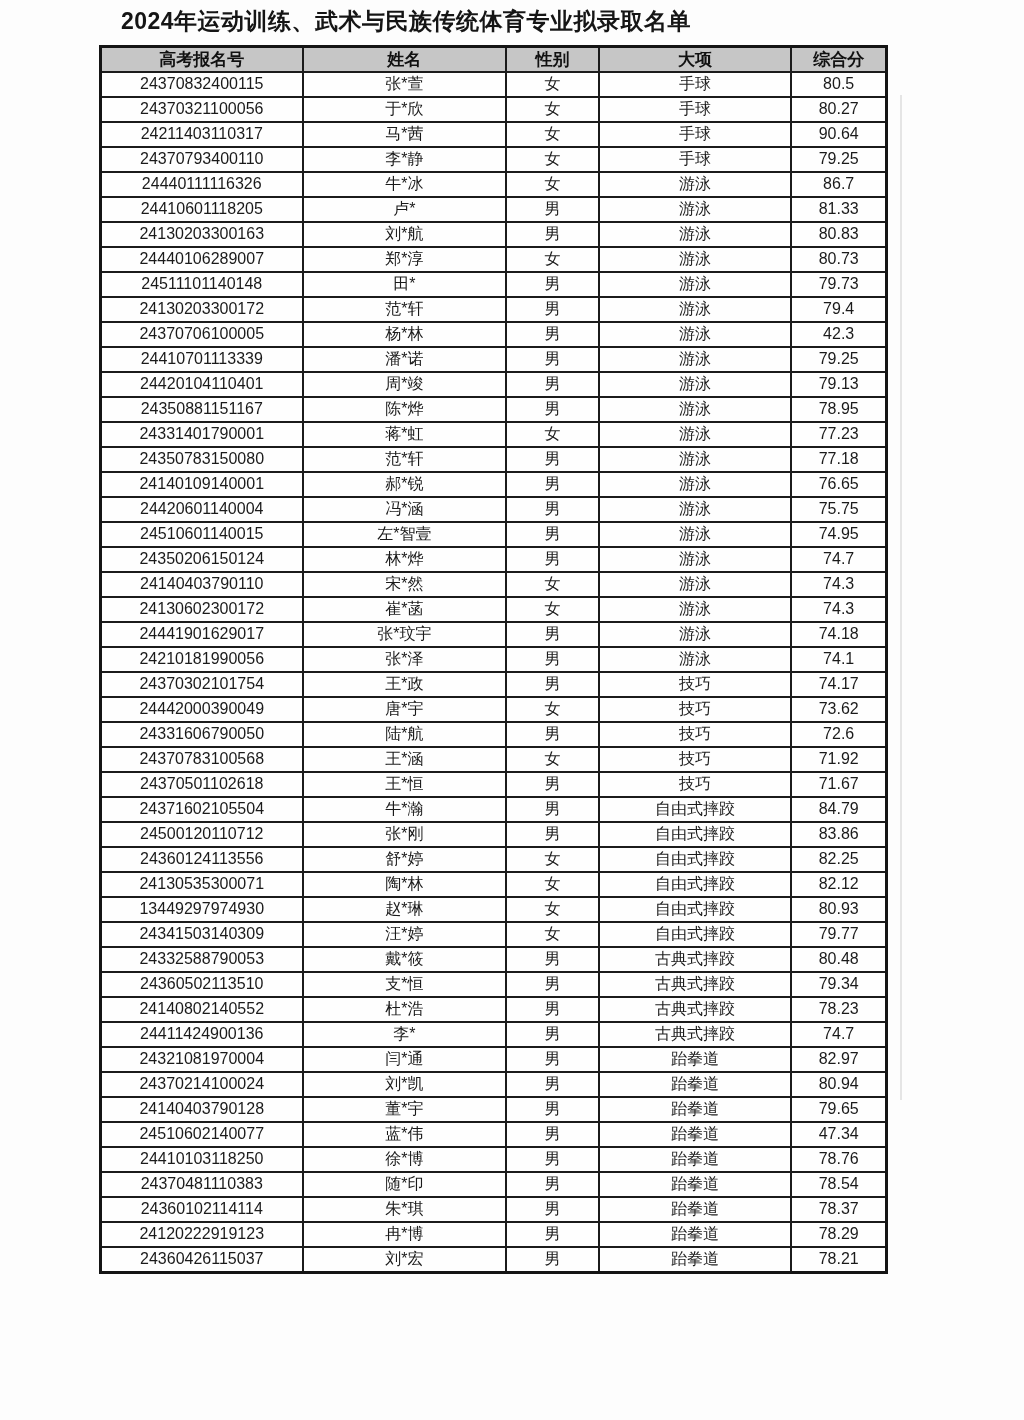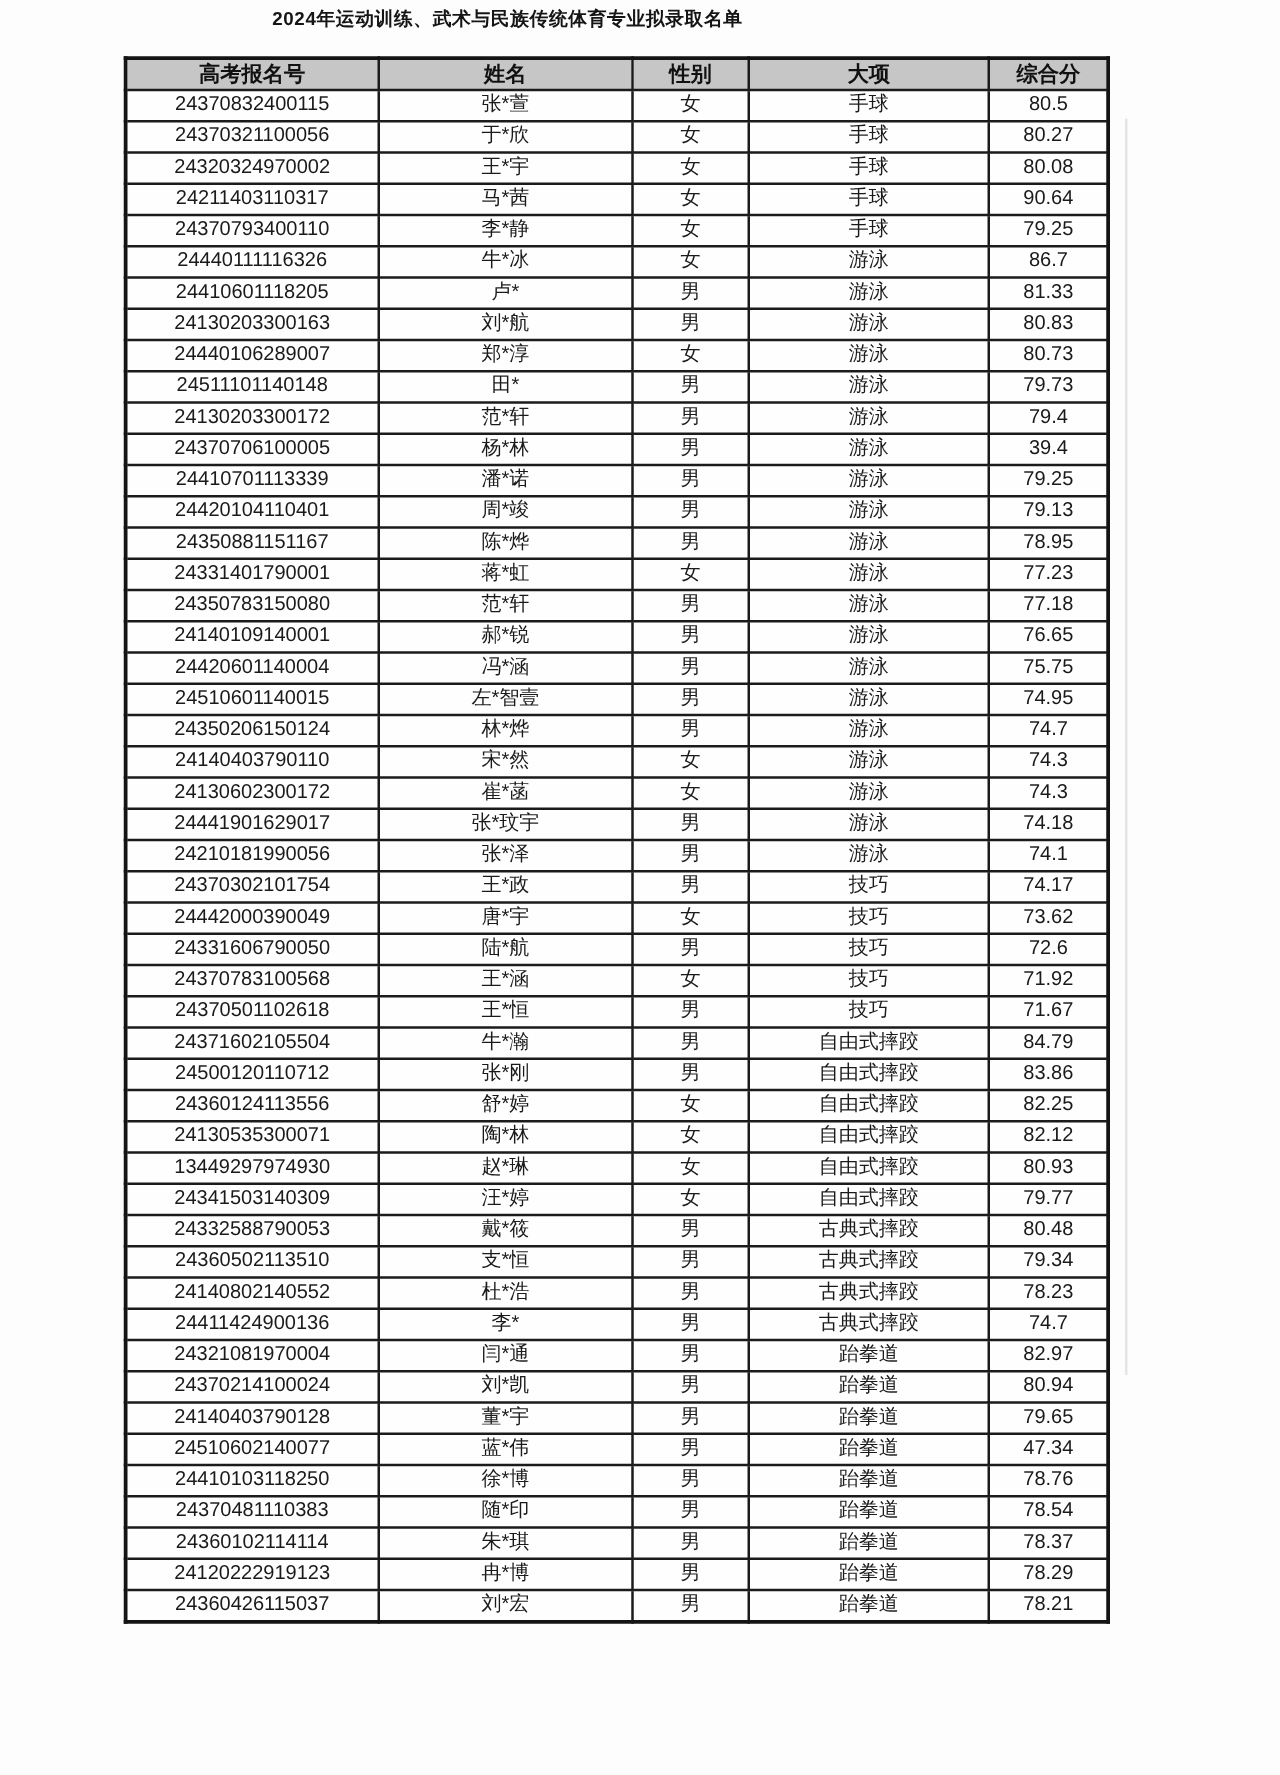--- a/index.html
+++ b/index.html
@@ -15,21 +15,21 @@
     color: #1a1a1a;
     overflow: hidden;
   }
   .page-title {
     position: absolute;
     top: 6px;
     left: 0;
     width: 812px;
     margin: 0;
     text-align: center;
-    font-size: 15px;
+    font-size: 23px;
     font-weight: 700;
     letter-spacing: 0.5px;
     color: #151515;
   }
   table.admission-table {
     position: absolute;
     left: 99px;
     top: 45px;
     width: 789px;
     border-collapse: collapse;
@@ -107,27 +107,20 @@
         <td>80.5</td>
       </tr>
       <tr>
         <td>24370321100056</td>
         <td>于*欣</td>
         <td>女</td>
         <td>手球</td>
         <td>80.27</td>
       </tr>
       <tr>
-        <td>24320324970002</td>
-        <td>王*宇</td>
-        <td>女</td>
-        <td>手球</td>
-        <td>80.08</td>
-      </tr>
-      <tr>
         <td>24211403110317</td>
         <td>马*茜</td>
         <td>女</td>
         <td>手球</td>
         <td>90.64</td>
       </tr>
       <tr>
         <td>24370793400110</td>
         <td>李*静</td>
         <td>女</td>
@@ -174,21 +167,21 @@
         <td>范*轩</td>
         <td>男</td>
         <td>游泳</td>
         <td>79.4</td>
       </tr>
       <tr>
         <td>24370706100005</td>
         <td>杨*林</td>
         <td>男</td>
         <td>游泳</td>
-        <td>39.4</td>
+        <td>42.3</td>
       </tr>
       <tr>
         <td>24410701113339</td>
         <td>潘*诺</td>
         <td>男</td>
         <td>游泳</td>
         <td>79.25</td>
       </tr>
       <tr>
         <td>24420104110401</td>

